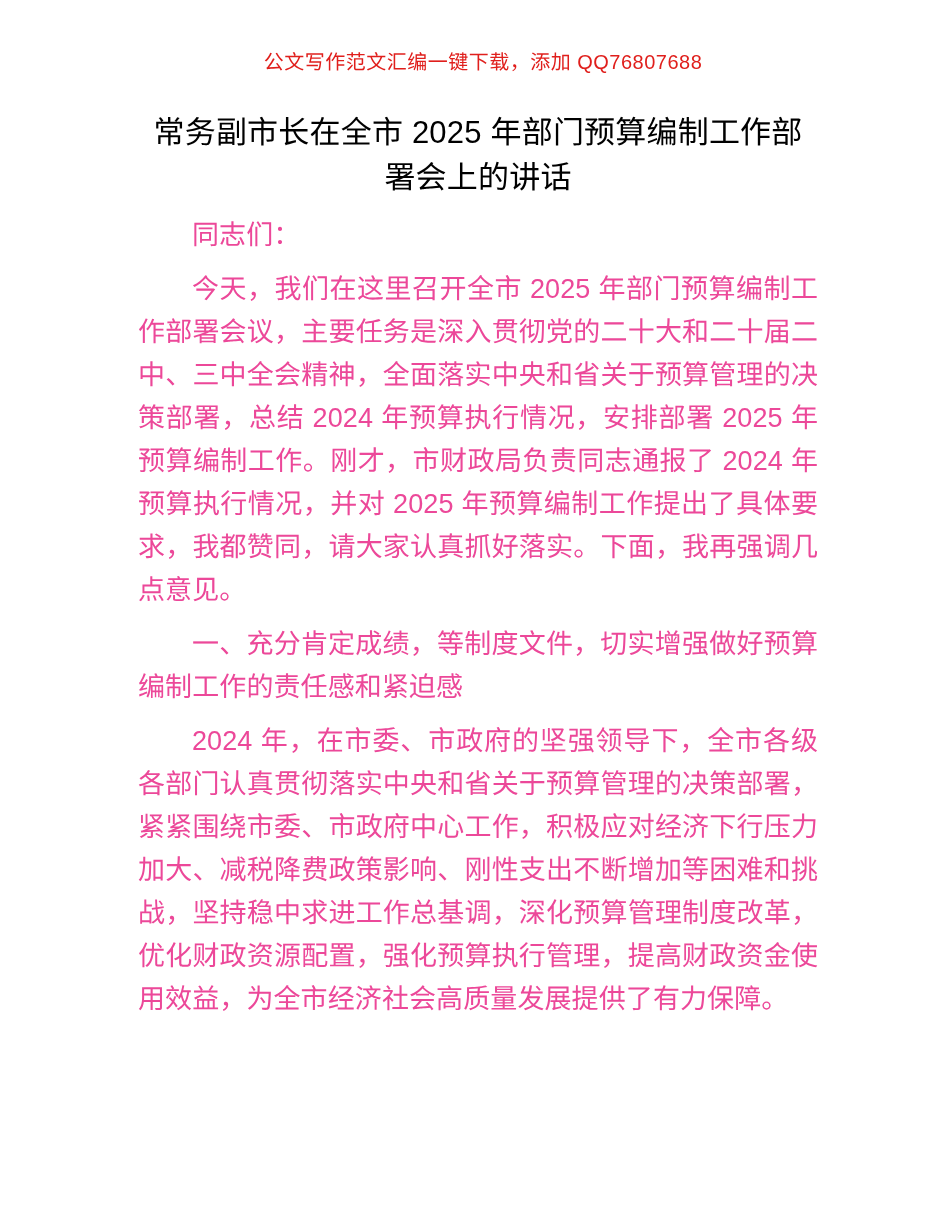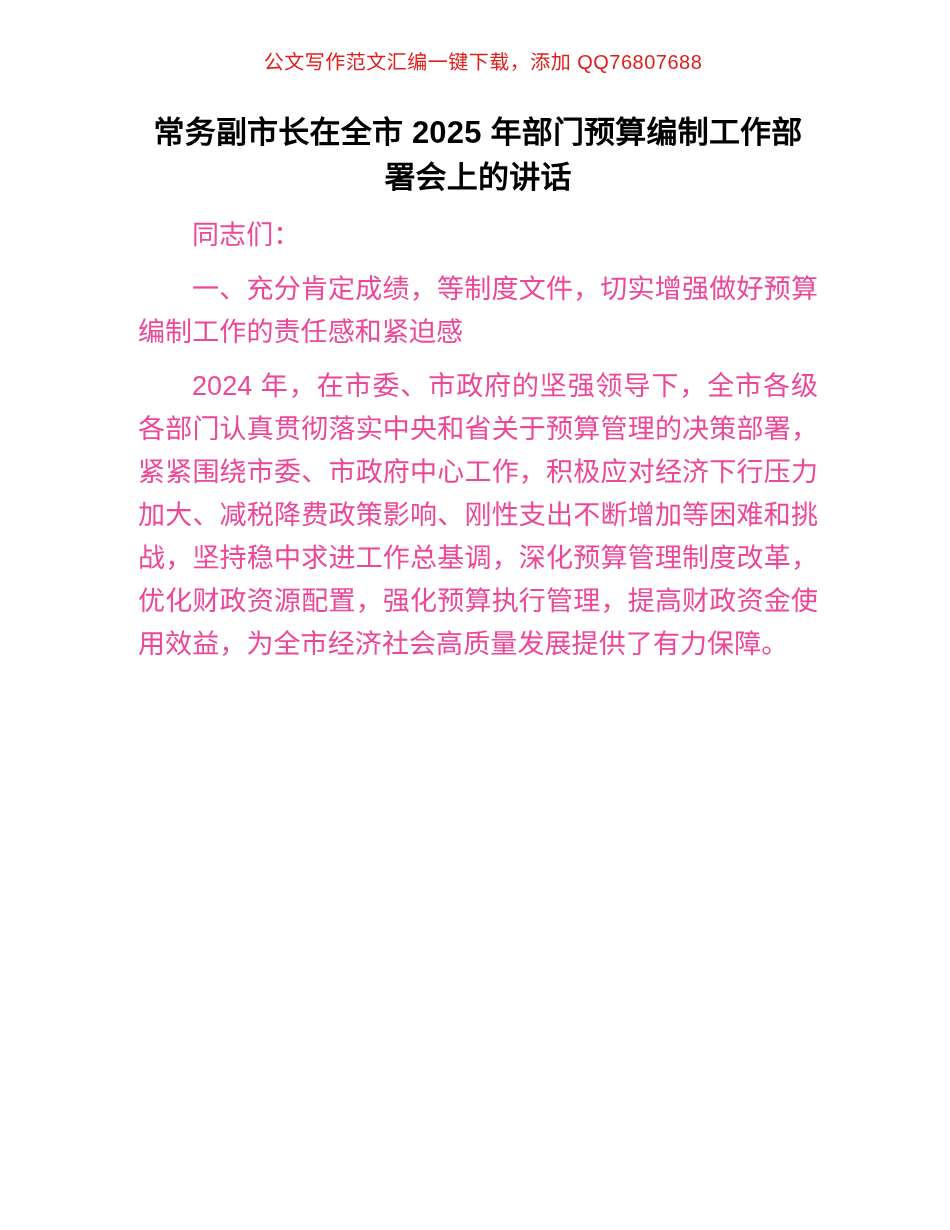--- a/index.html
+++ b/index.html
@@ -38,21 +38,21 @@
     white-space: nowrap;
   }
   .doc-body {
     position: absolute;
     top: 110px;
     left: 138px;
     width: 680px;
   }
   .doc-title {
     font-size: 31px;
-    font-weight: 700;
+    font-weight: 400;
     line-height: 45px;
     text-align: center;
     color: #000000;
     letter-spacing: 0.2px;
     margin: 0 0 14px 0;
     font-family: "Liberation Sans", "DejaVu Sans", sans-serif;
   }
   .para {
     font-size: 27px;
     line-height: 43px;
@@ -78,20 +78,21 @@
   <div class="watermark-bar">
     <span class="watermark-text" style="color: rgb(224, 31, 28);">公文写作范文汇编一键下载，添加 QQ76807688</span>
   </div>
 
   <div class="doc-body">
 
     <h1 class="doc-title">常务副市长在全市 2025 年部门预算编制工作部署会上的讲话</h1>
 
     <p class="para indent">同志们：</p>
 
+    <p class="para indent">今天，我们在这里召开全市 2025 年部门预算编制工作部署会议，主要任务是深入贯彻党的二十大和二十届二中、三中全会精神，全面落实中央和省关于预算管理的决策部署，总结 2024 年预算执行情况，安排部署 2025 年预算编制工作。刚才，市财政局负责同志通报了 2024 年预算执行情况，并对 2025 年预算编制工作提出了具体要求，我都赞同，请大家认真抓好落实。下面，我再强调几点意见。</p>
 
     <p class="para indent">一、充分肯定成绩，等制度文件，切实增强做好预算编制工作的责任感和紧迫感</p>
 
     <p class="para indent">2024 年，在市委、市政府的坚强领导下，全市各级各部门认真贯彻落实中央和省关于预算管理的决策部署，紧紧围绕市委、市政府中心工作，积极应对经济下行压力加大、减税降费政策影响、刚性支出不断增加等困难和挑战，坚持稳中求进工作总基调，深化预算管理制度改革，优化财政资源配置，强化预算执行管理，提高财政资金使用效益，为全市经济社会高质量发展提供了有力保障。</p>
 
 
   </div>
 
 </div>
 

